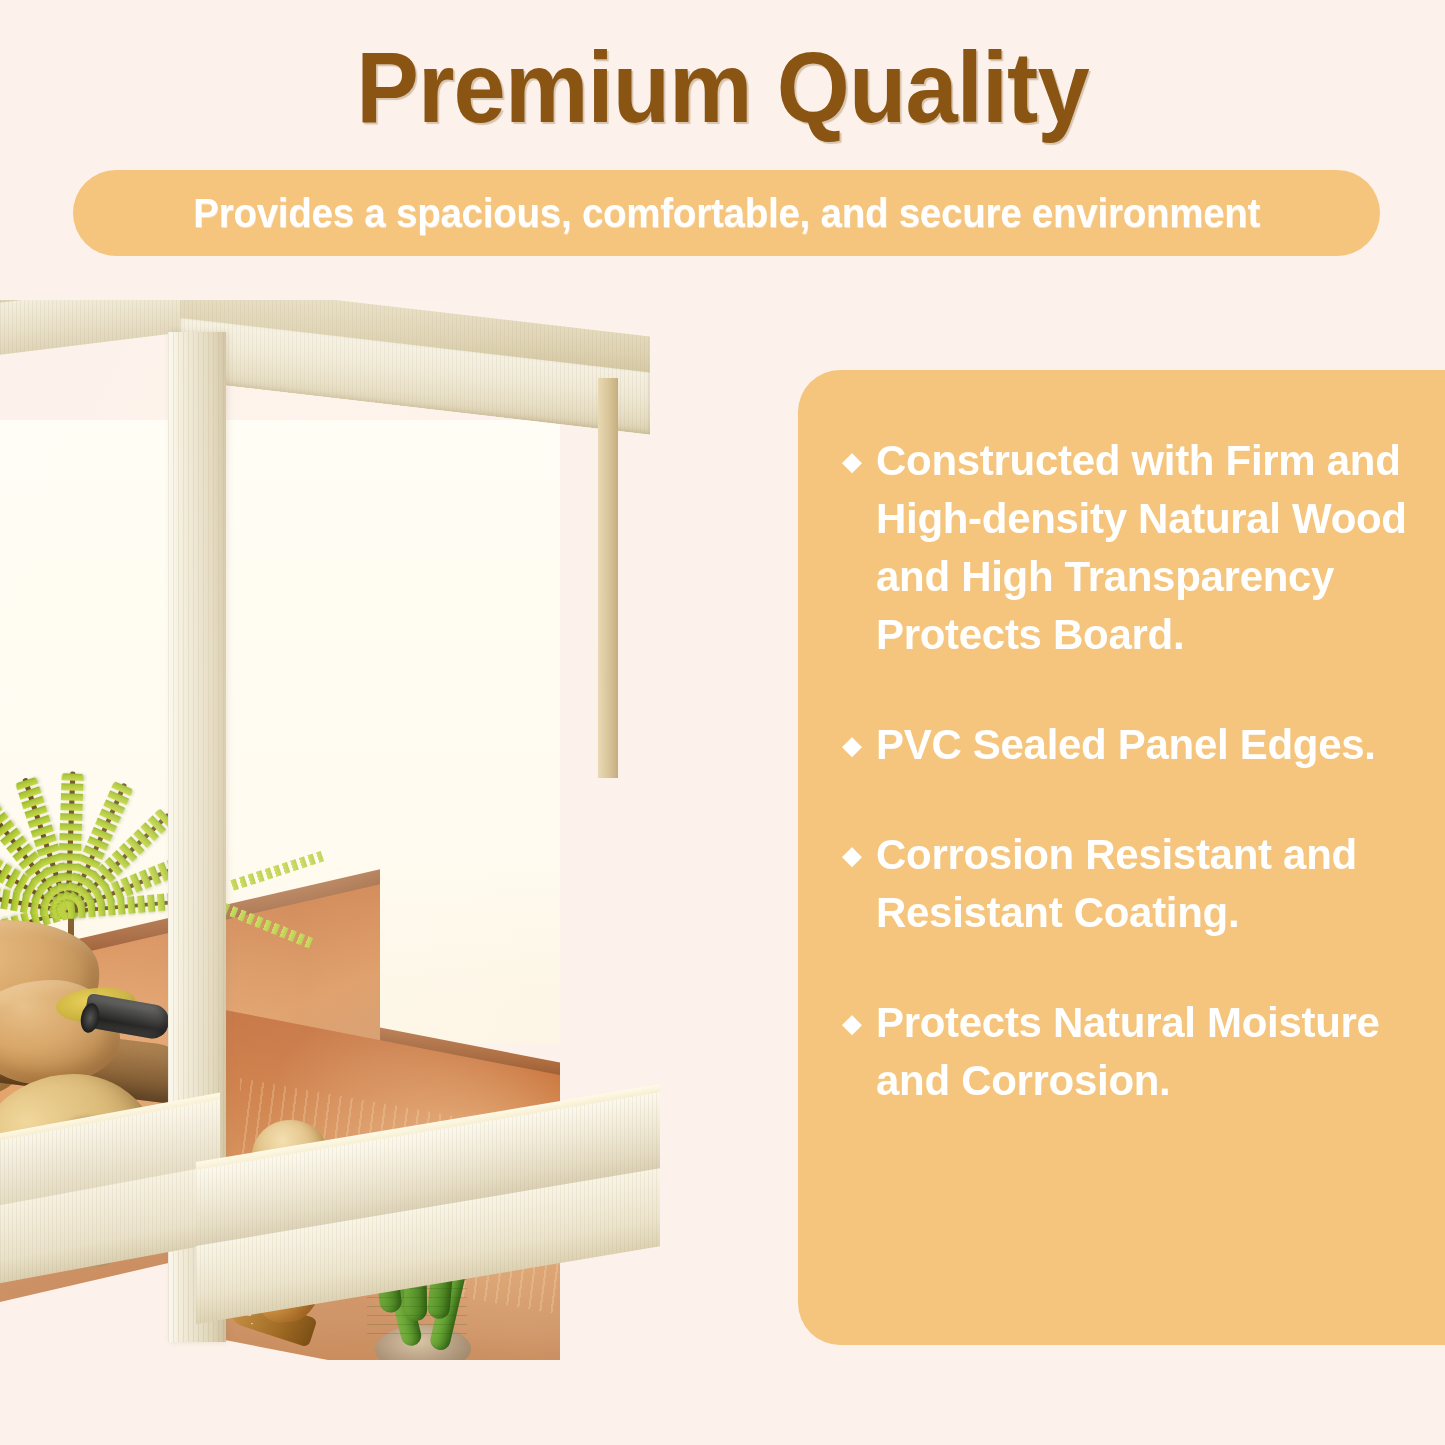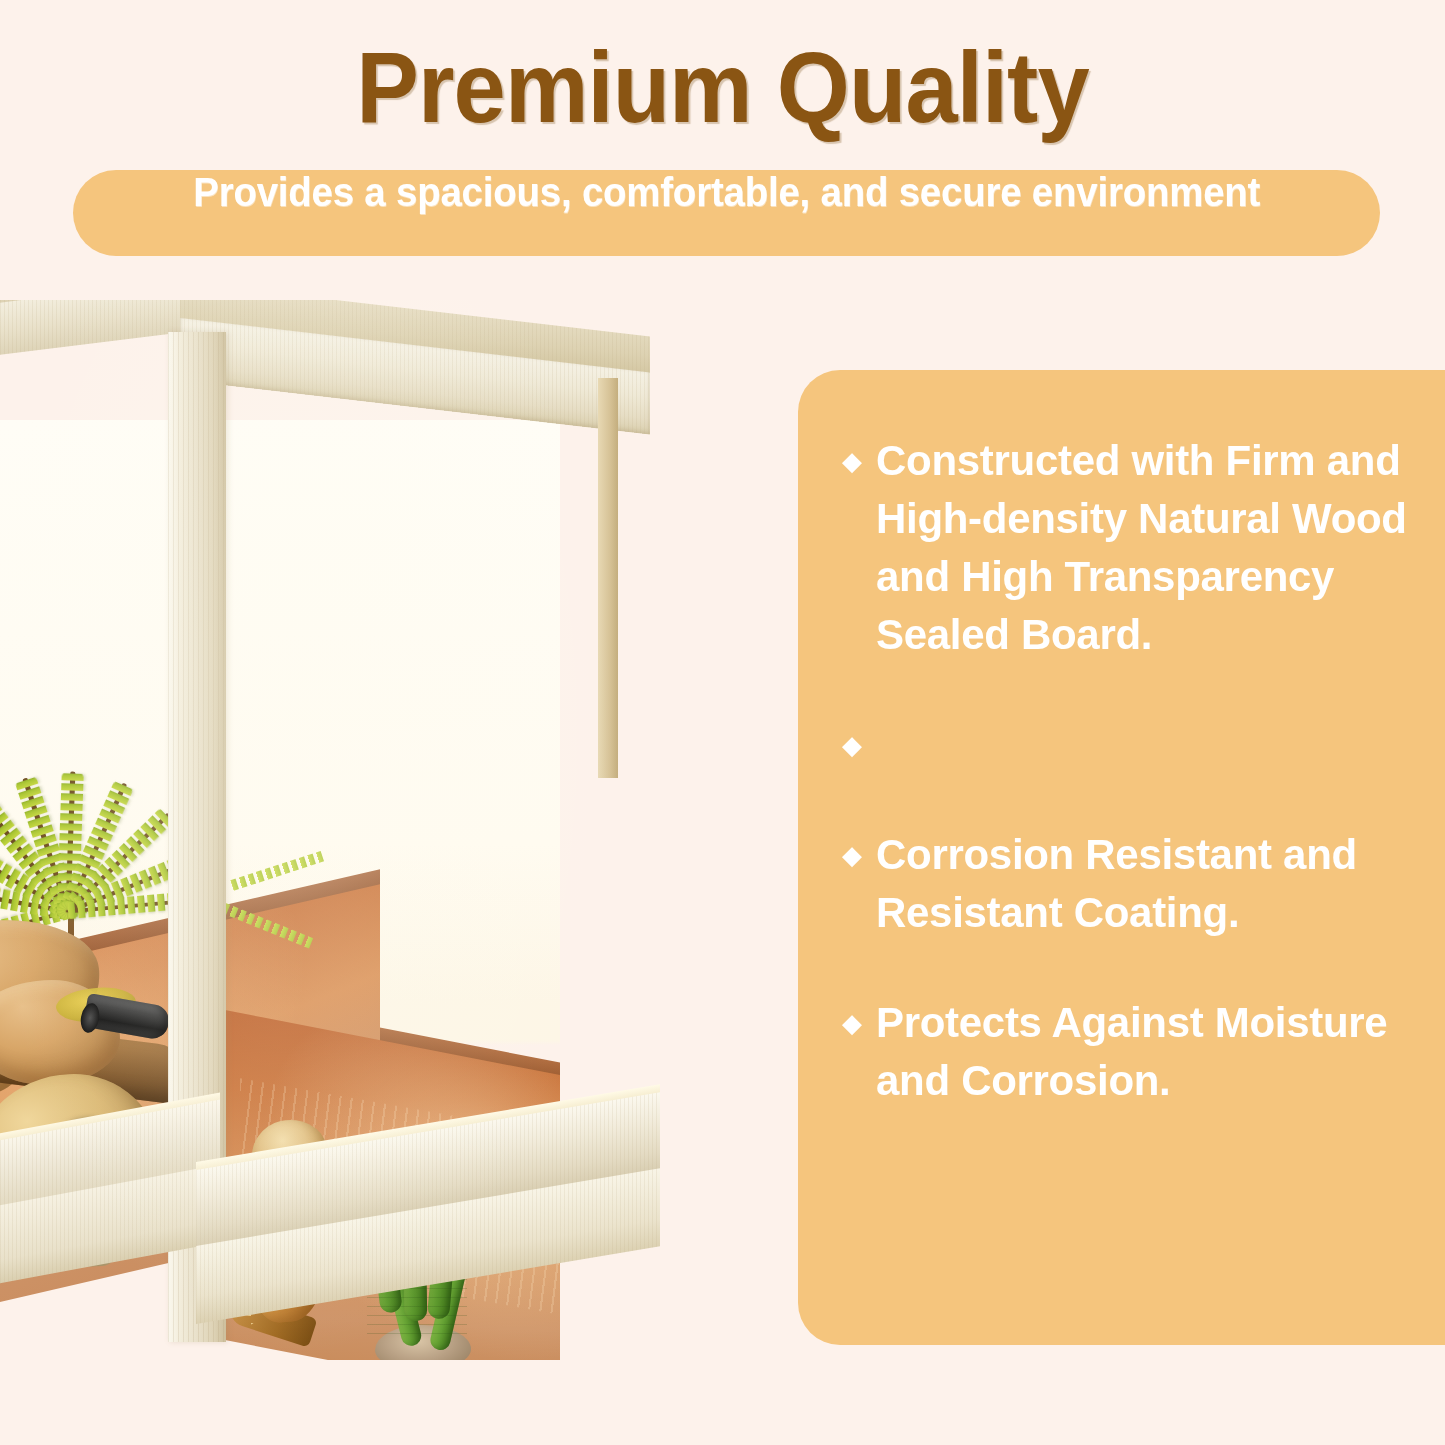--- a/index.html
+++ b/index.html
@@ -37,21 +37,21 @@
   
   .subtitle-banner {
     position: absolute;
     left: 73px;
     top: 170px;
     width: 1307px;
     height: 86px;
     background: #F5C57D;
     border-radius: 43px;
     display: flex;
-    align-items: flex-start;
+    align-items: center;
     justify-content: center;
   }
   .subtitle-text {
     font-size: 40px;
     font-weight: bold;
     color: #FFFFFF;
     letter-spacing: -0.2px;
     transform: scaleX(0.96);
     white-space: nowrap;
     text-shadow: 0.5px 0.5px 0 rgba(255,255,255,0.5);
@@ -728,30 +728,31 @@
       <div class="grain-v"></div>
     </div>
 
   <div class="photo-glow"></div>
 </div>
 
 <div class="feature-panel">
 
   <div class="bullet">
     <span class="bullet-marker">◆</span>
-    <span class="bullet-text">Constructed with Firm and High-density Natural Wood and High Transparency Sealed Board.</span>
+    <span class="bullet-text">Constructed with Firm and High-density Natural Wood and High Transparency Protects Board.</span>
   </div>
 
   <div class="bullet">
     <span class="bullet-marker">◆</span>
+    <span class="bullet-text">PVC Sealed Panel Edges.</span>
   </div>
 
   <div class="bullet">
     <span class="bullet-marker">◆</span>
     <span class="bullet-text">Corrosion Resistant and Resistant Coating.</span>
   </div>
 
   <div class="bullet">
     <span class="bullet-marker">◆</span>
-    <span class="bullet-text">Protects Against Moisture and Corrosion.</span>
+    <span class="bullet-text">Protects Natural Moisture and Corrosion.</span>
   </div>
 
 </div>
 
 </body></html>

